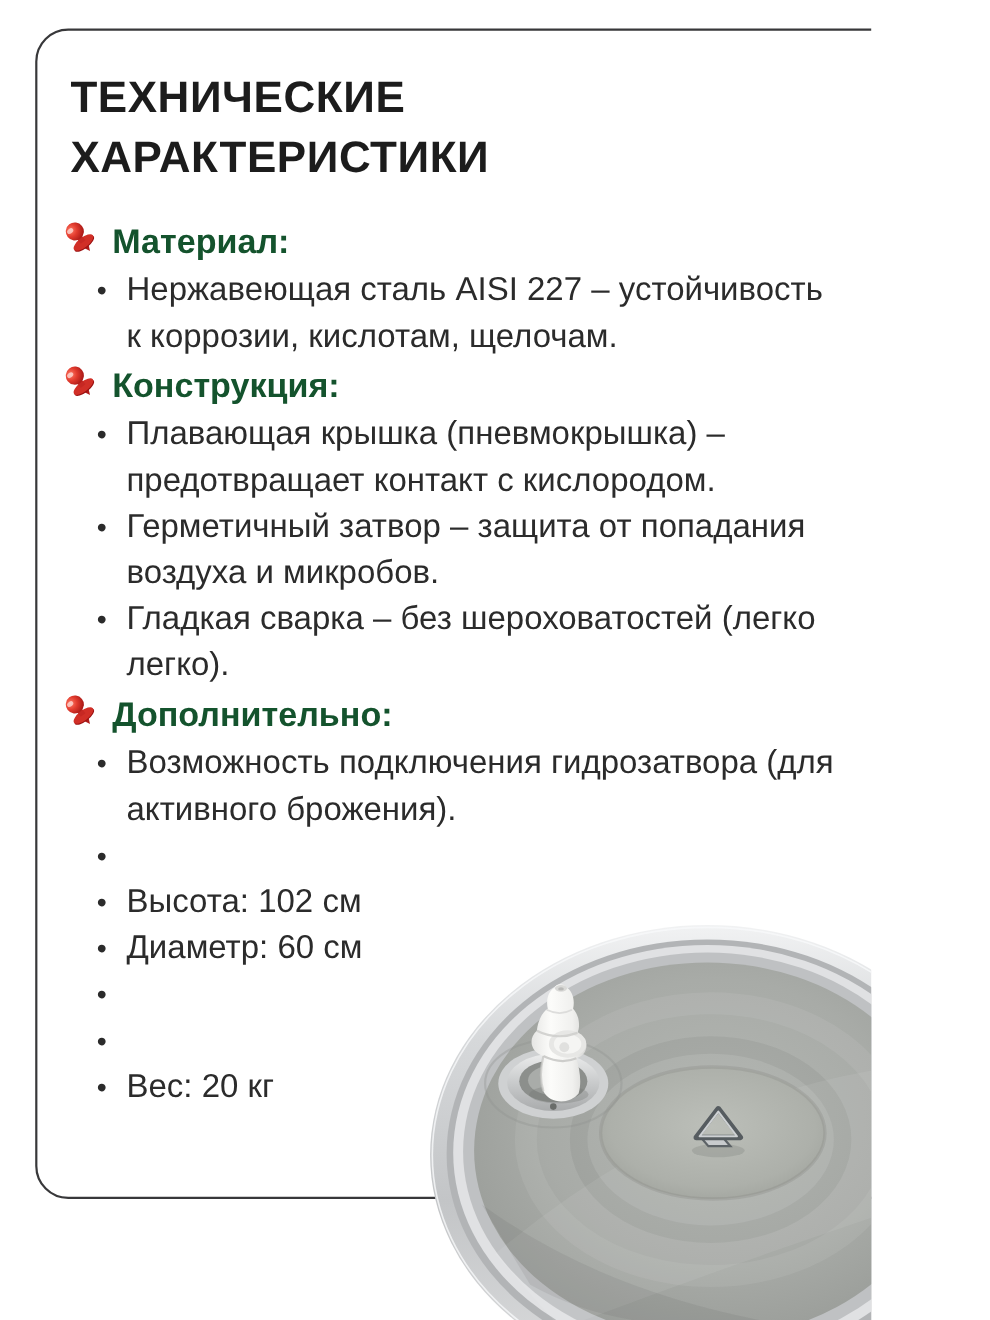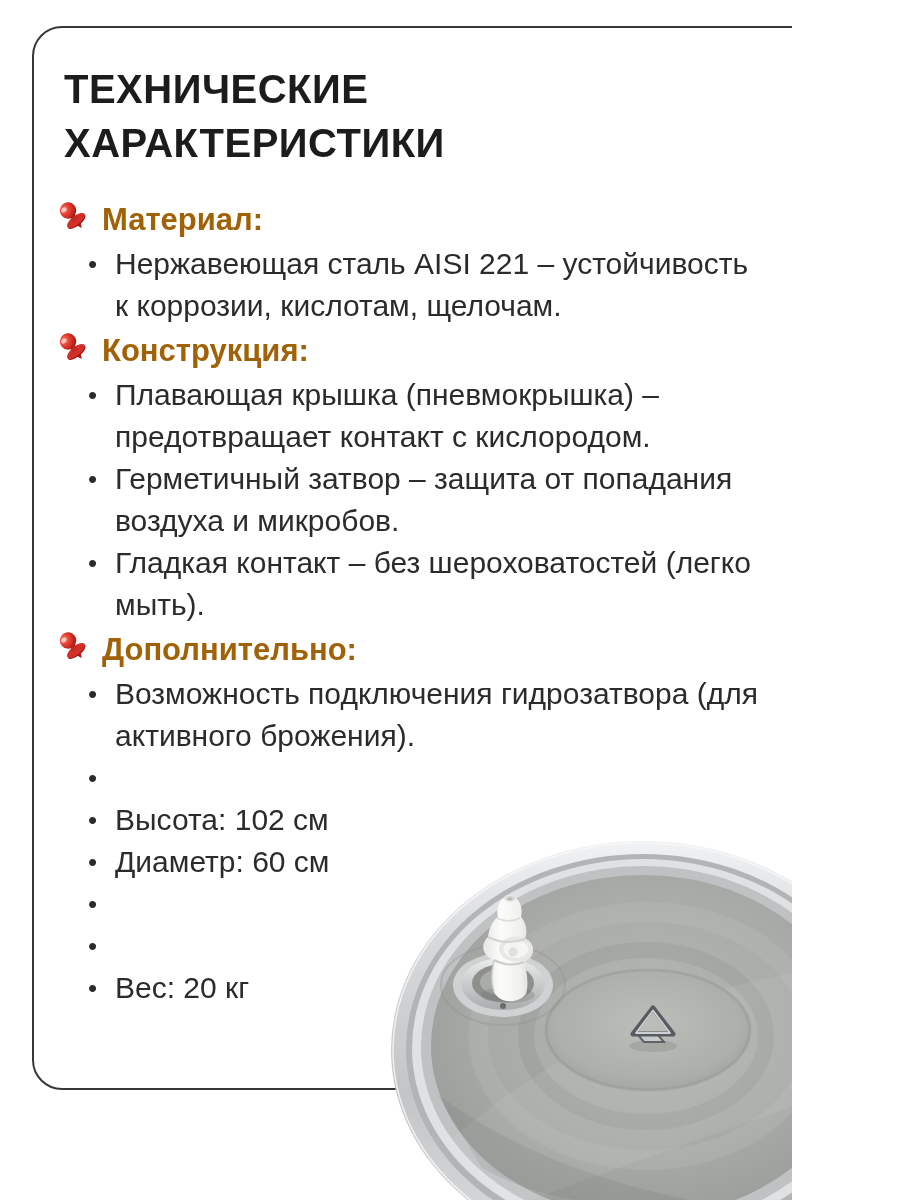--- a/index.html
+++ b/index.html
@@ -12,21 +12,21 @@
     box-sizing:border-box; border:2.5px solid #38383a; border-radius:30px;
     background:#ffffff; padding:34px 24px 0 24px; z-index:1;
   }
   .title {
     margin:0 0 26px 6px; max-width:580px;
     font-size:40px; line-height:54px; font-weight:800;
     letter-spacing:0.5px; color:#1c1c1c;
   }
   .sec-head { display:flex; align-items:center; gap:8px; min-height:47px; }
   .pin { width:37px; height:42px; flex:0 0 auto; margin-left:-1px; }
-  .sec-label { font-size:31px; font-weight:700; color:#a16207; }
+  .sec-label { font-size:31px; font-weight:700; color:#14532d; }
   .bullet { display:flex; align-items:flex-start; }
   .dot { flex:0 0 27px; margin-left:30px; font-size:26px; line-height:42px; color:#2b2b2b; }
   .btext { font-size:30px; line-height:42px; color:#2b2b2b; max-width:650px; }
   .photo { position:absolute; left:390px; top:840px; width:510px; height:420px; z-index:2; }
   .hidden-defs { position:absolute; width:0; height:0; overflow:hidden; }
 </style>
 </head>
 <body>
 
 <svg class="hidden-defs" aria-hidden="true">
@@ -61,42 +61,42 @@
 
     <div>
       <div class="sec-head">
         <svg class="pin">
             <use href="#pin-symbol"></use>
           </svg>
         <span class="sec-label">Материал:</span>
       </div>
       <div class="bullet">
         <span class="dot">•</span>
-        <span class="btext">Нержавеющая сталь AISI 221 – устойчивость к коррозии, кислотам, щелочам.</span>
+        <span class="btext">Нержавеющая сталь AISI 227 – устойчивость к коррозии, кислотам, щелочам.</span>
       </div>
     </div>
 
     <div>
       <div class="sec-head">
         <svg class="pin">
             <use href="#pin-symbol"></use>
           </svg>
         <span class="sec-label">Конструкция:</span>
       </div>
       <div class="bullet">
         <span class="dot">•</span>
         <span class="btext">Плавающая крышка (пневмокрышка) – предотвращает контакт с кислородом.</span>
       </div>
       <div class="bullet">
         <span class="dot">•</span>
         <span class="btext">Герметичный затвор – защита от попадания воздуха и микробов.</span>
       </div>
       <div class="bullet">
         <span class="dot">•</span>
-        <span class="btext">Гладкая контакт – без шероховатостей (легко мыть).</span>
+        <span class="btext">Гладкая сварка – без шероховатостей (легко легко).</span>
       </div>
     </div>
 
     <div>
       <div class="sec-head">
         <svg class="pin">
             <use href="#pin-symbol"></use>
           </svg>
         <span class="sec-label">Дополнительно:</span>
       </div>

